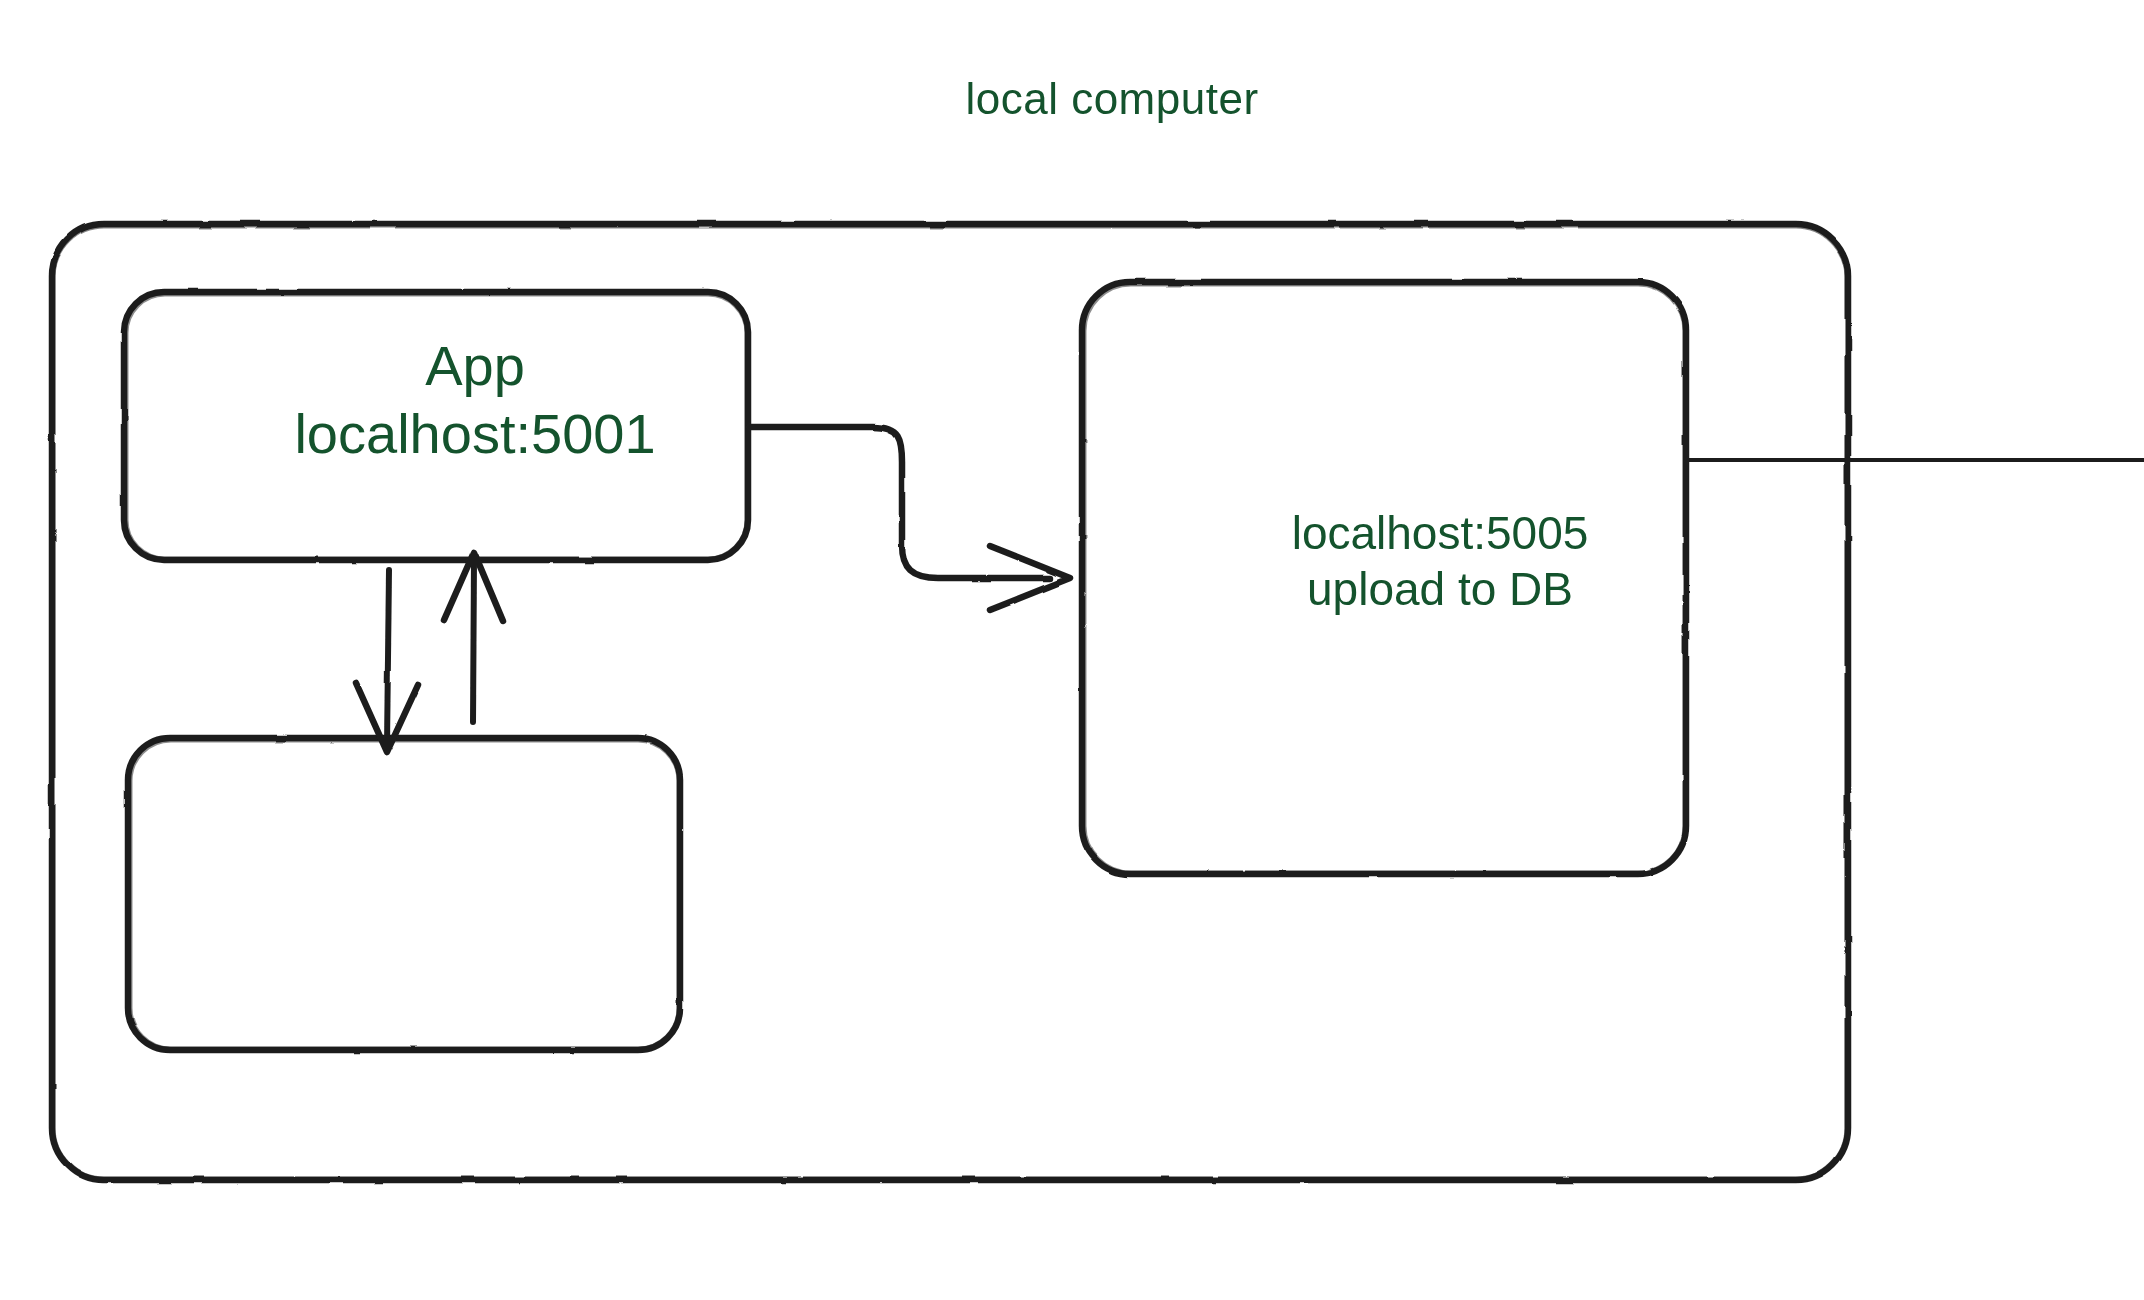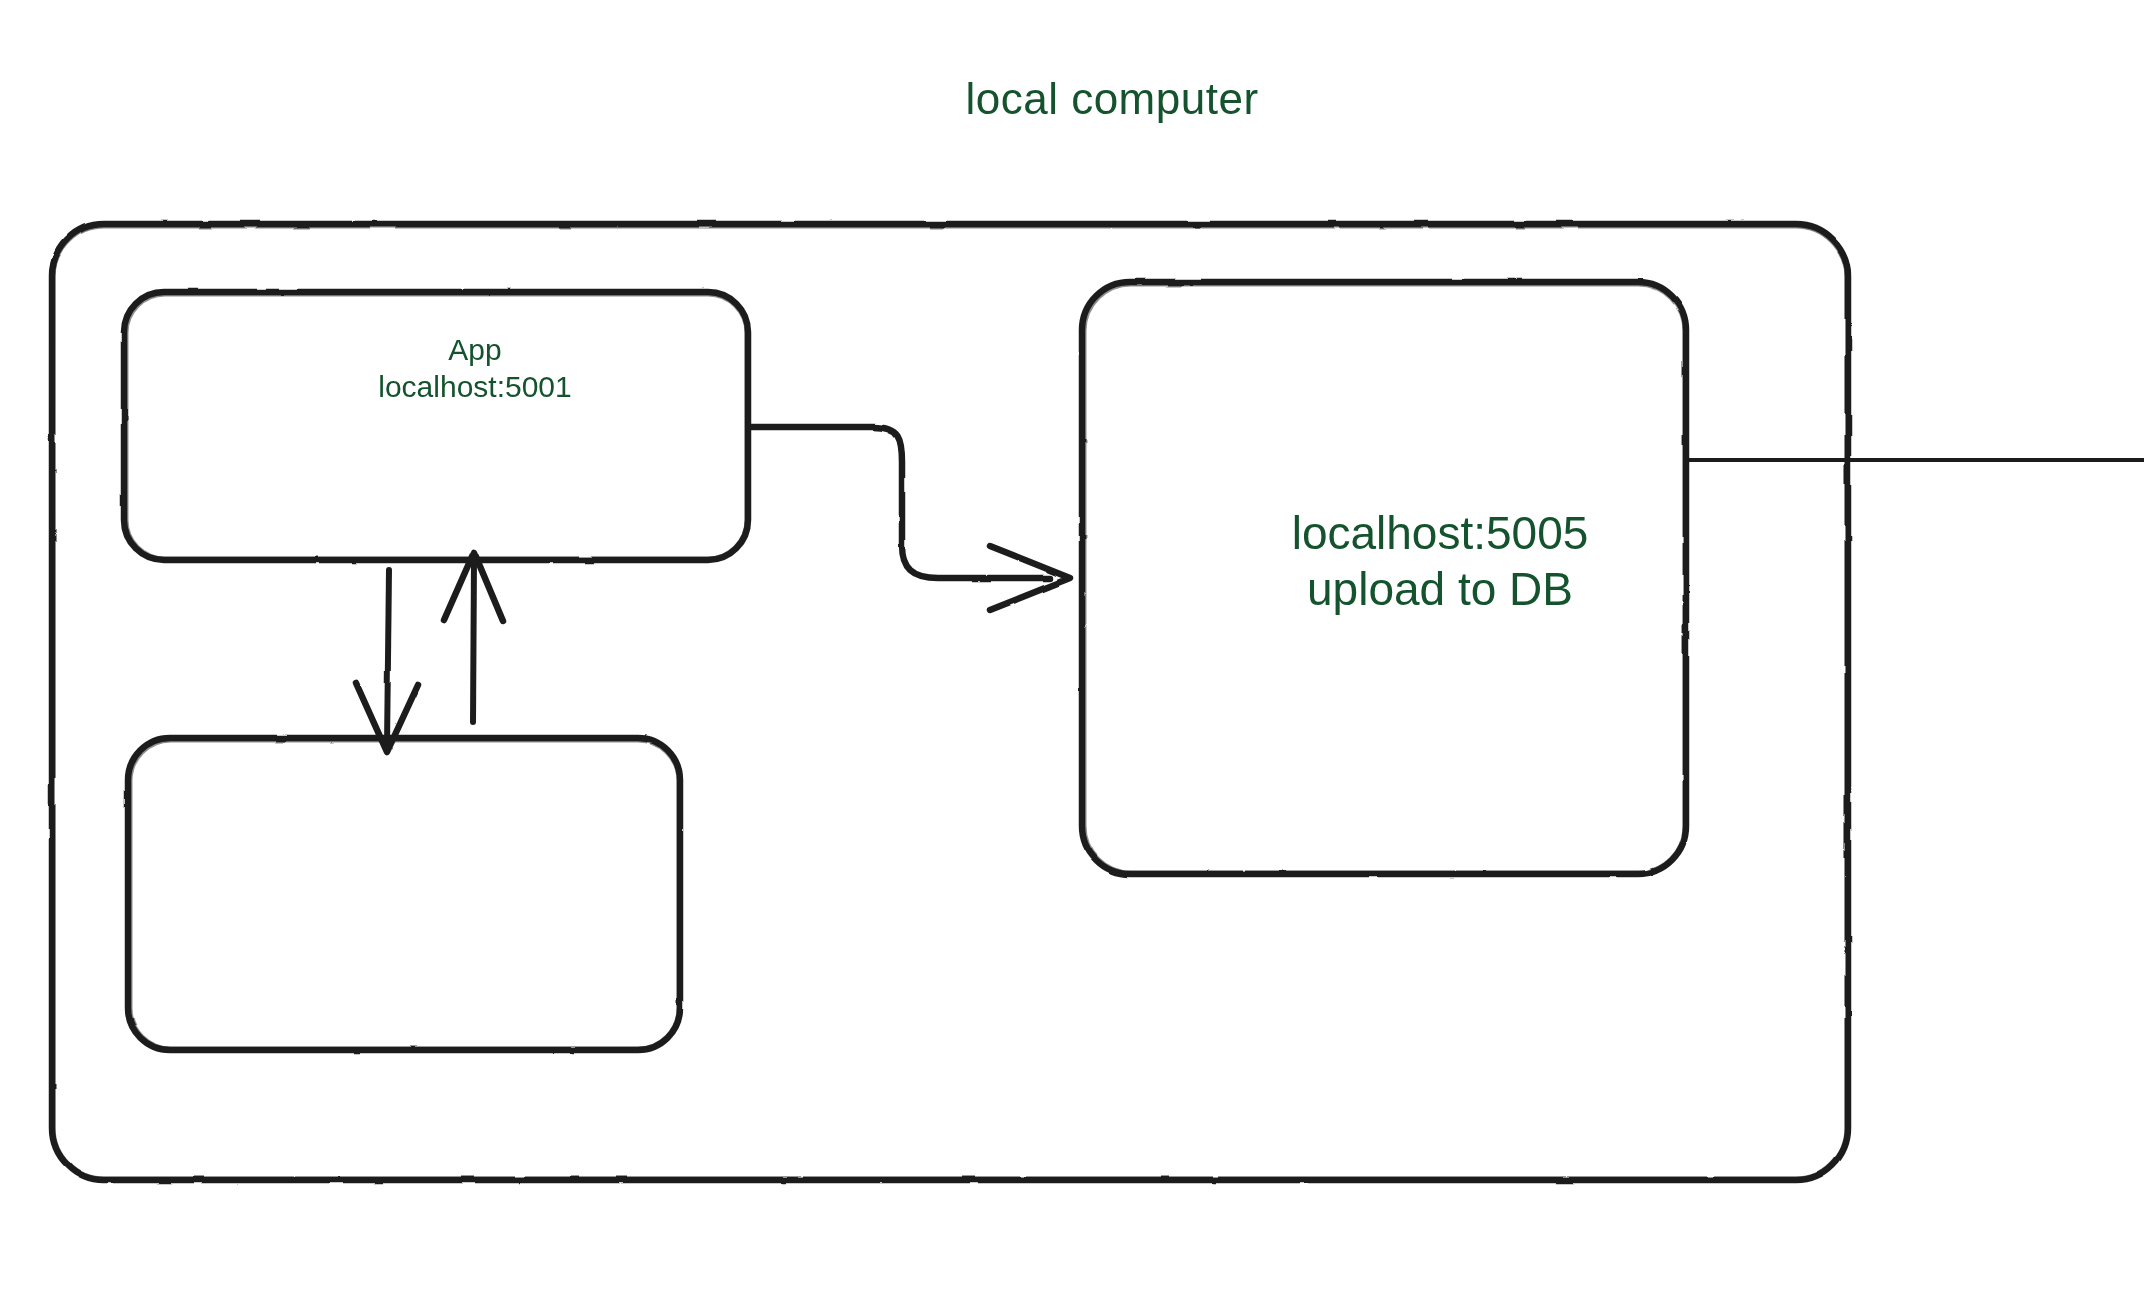--- a/index.html
+++ b/index.html
@@ -35,21 +35,21 @@
     left: 0;
     top: 72px;
     width: 2144px;
     font-size: 44px;
     letter-spacing: 0.5px;
   }
   #app-box-label {
     left: 122px;
     top: 332px;
     width: 626px;
-    font-size: 30px;
+    font-size: 56px;
   }
   #models-box-label {
     left: 125px;
     top: 838px;
     width: 555px;
     font-size: 34px;
   }
   #db-box-label {
     left: 1080px;
     top: 505px;

